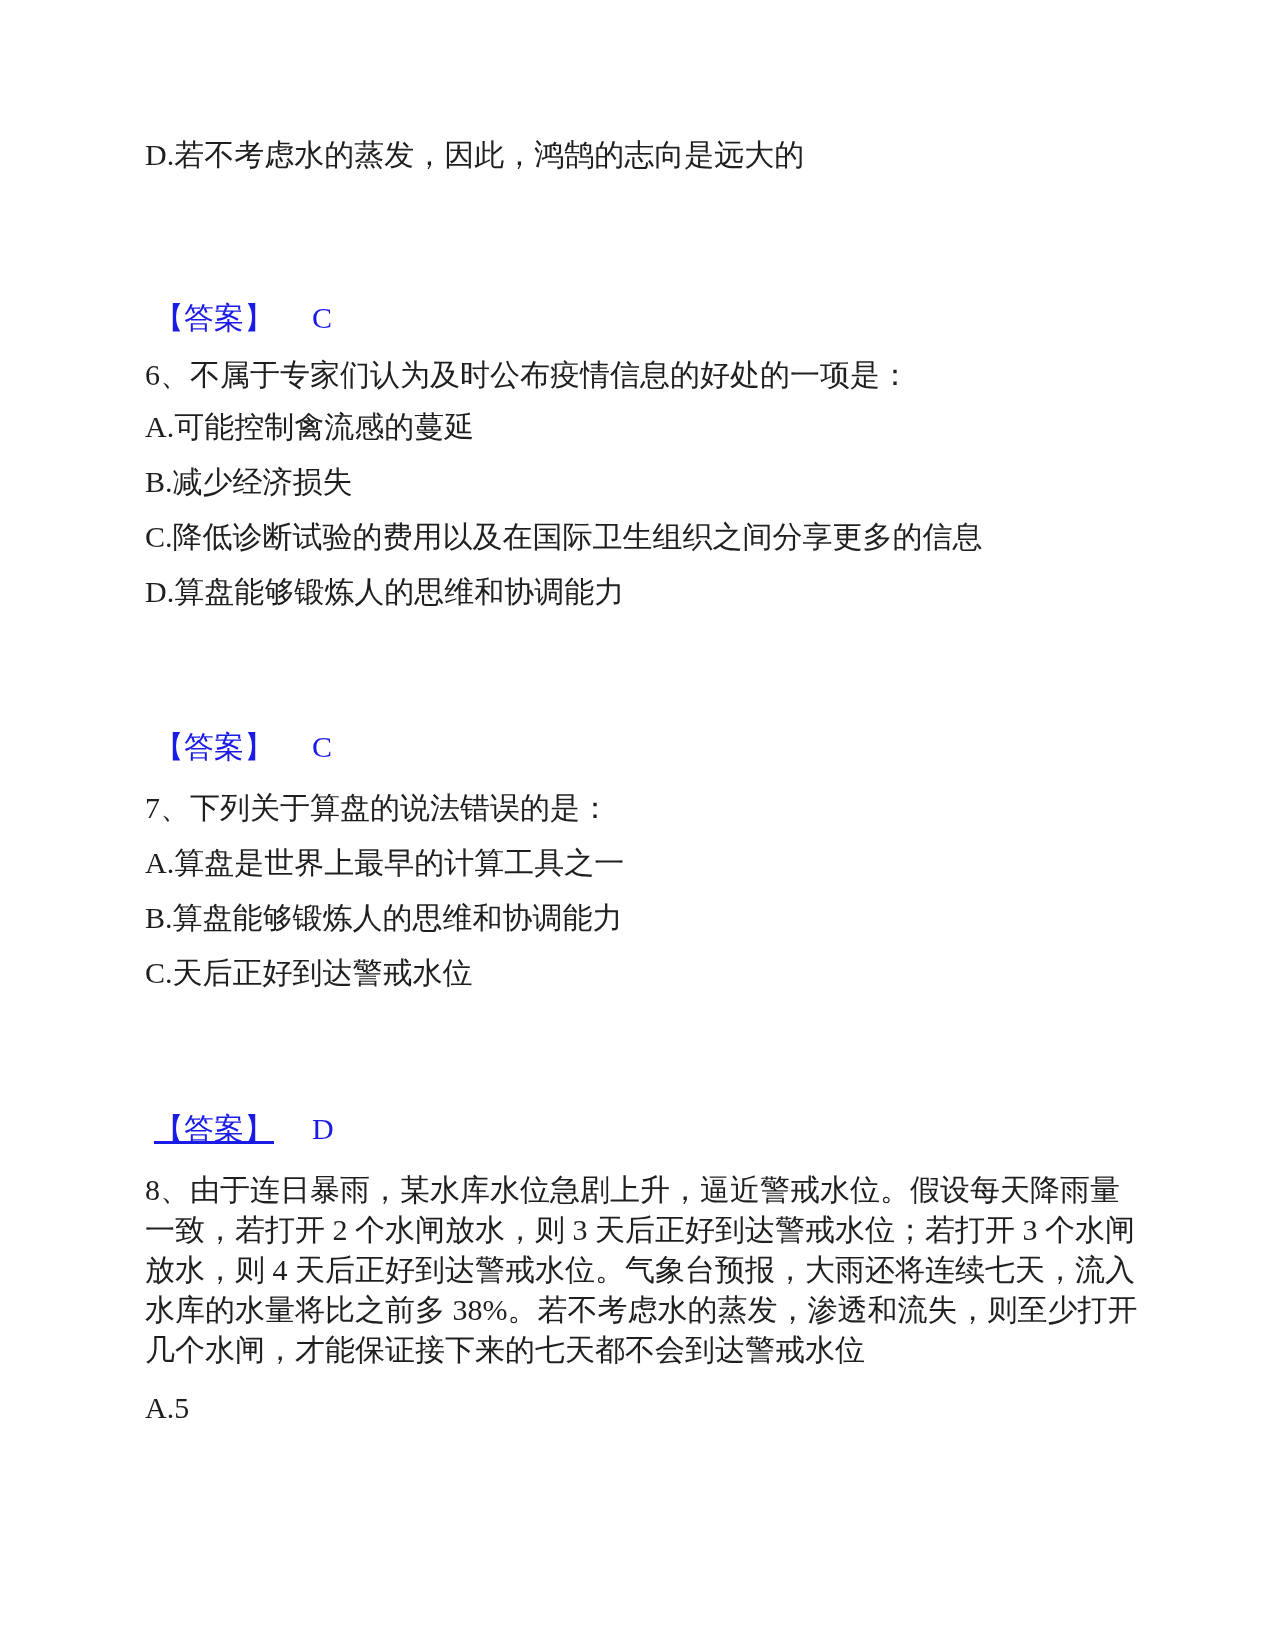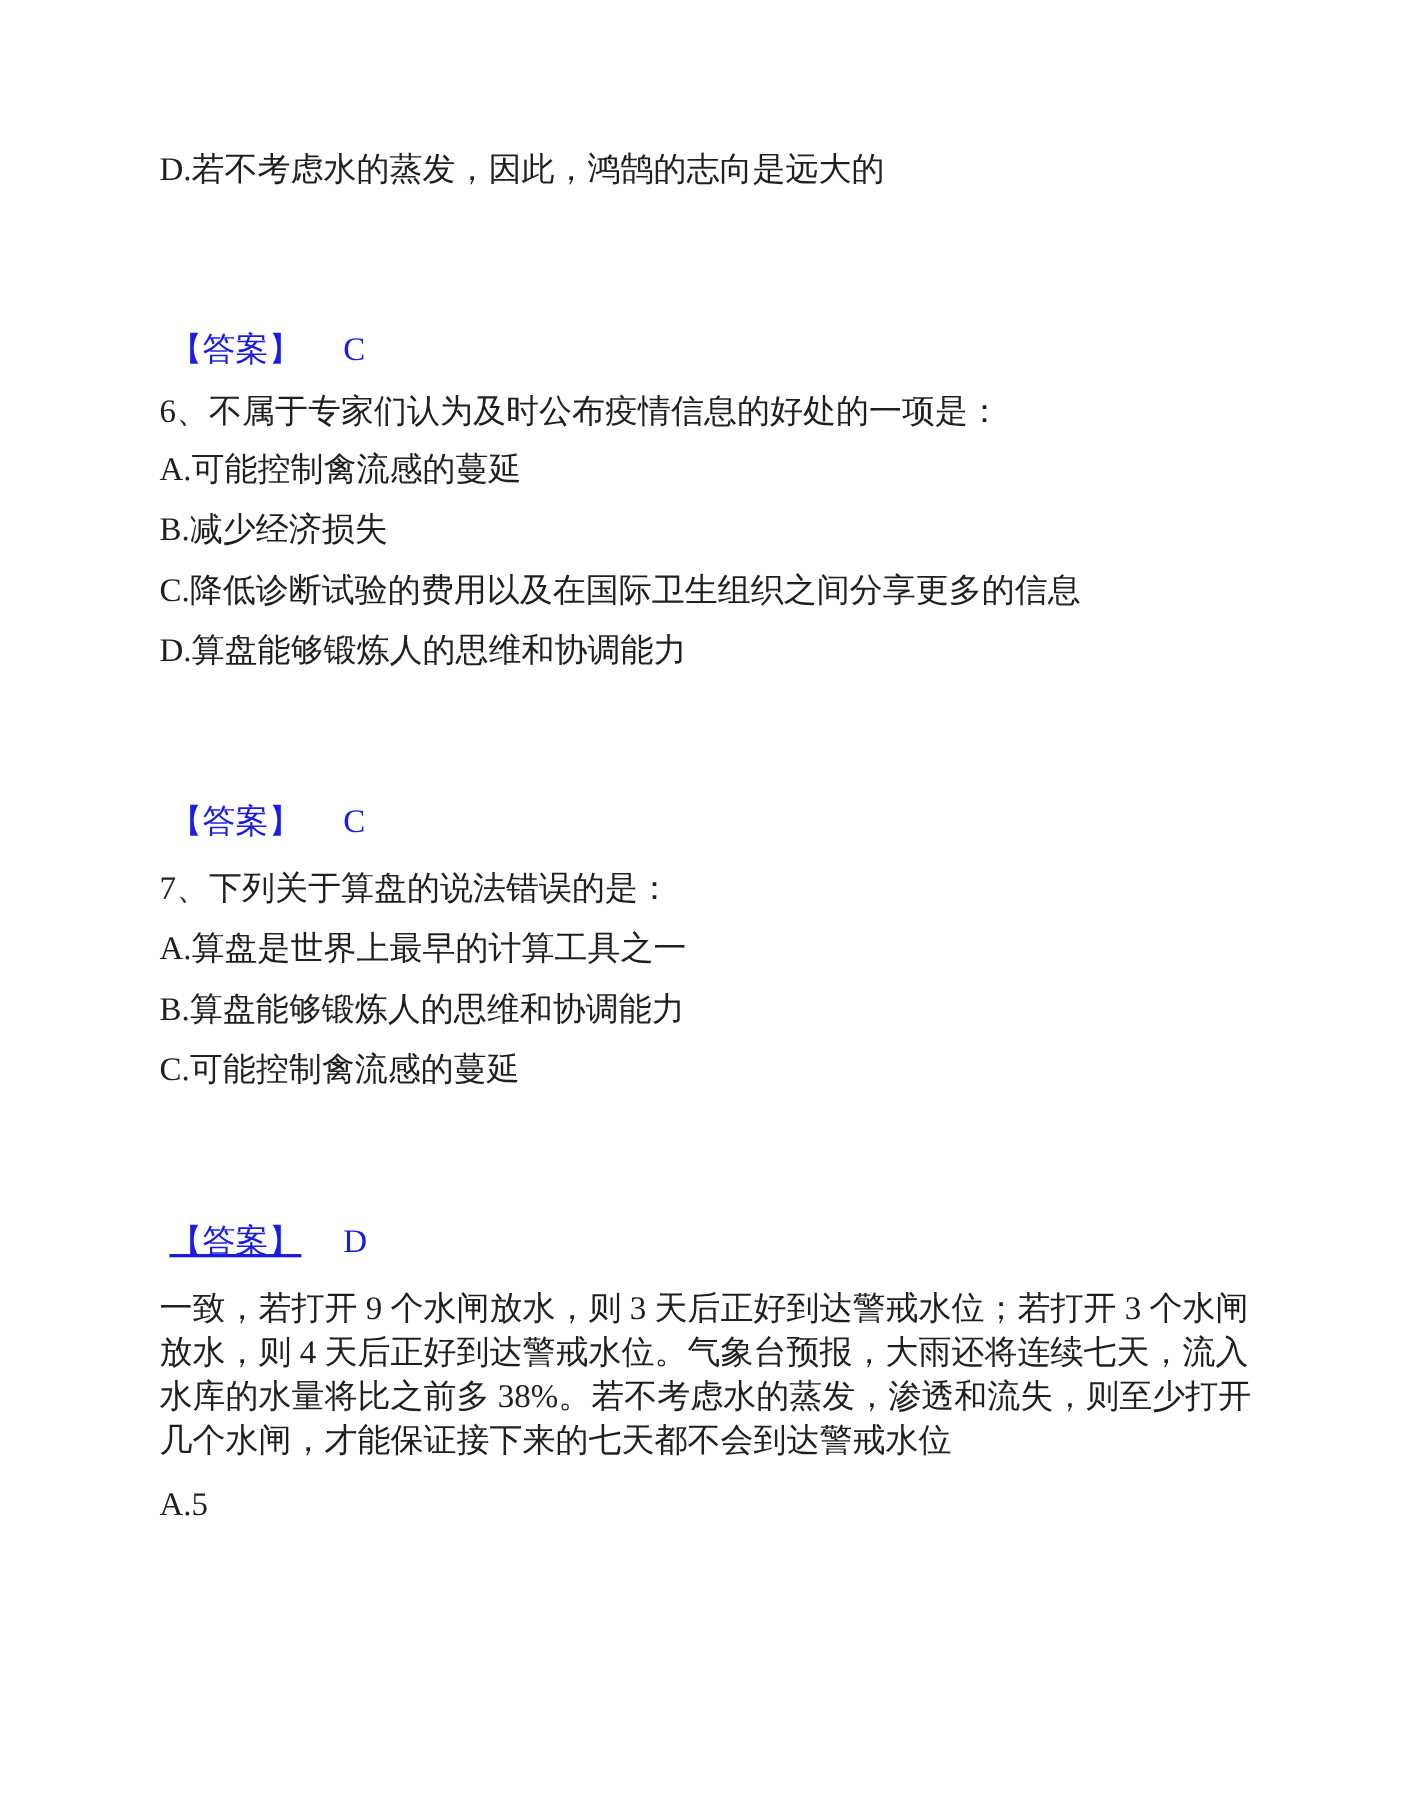--- a/index.html
+++ b/index.html
@@ -70,28 +70,29 @@
   <div class="line mt-opt">C.降低诊断试验的费用以及在国际卫生组织之间分享更多的信息</div>
   <div class="line mt-opt">D.算盘能够锻炼人的思维和协调能力</div>
 
   <div class="line answer-line mt-ans2">
     <span>【答案】</span><span class="answer-letter">C</span>
   </div>
 
   <div class="line mt-q7">7、下列关于算盘的说法错误的是：</div>
   <div class="line mt-opt7">A.算盘是世界上最早的计算工具之一</div>
   <div class="line mt-opt7">B.算盘能够锻炼人的思维和协调能力</div>
-  <div class="line mt-opt7">C.可能控制禽流感的蔓延</div>
+  <div class="line mt-opt7">C.天后正好到达警戒水位</div>
 
   <div class="line answer-line mt-ans3">
     <span>【答案】</span><span class="answer-letter">D</span>
   </div>
 
   <div class="mt-q8">
-    <div class="pline">一致，若打开 9 个水闸放水，则 3 天后正好到达警戒水位；若打开 3 个水闸</div>
+    <div class="pline">8、由于连日暴雨，某水库水位急剧上升，逼近警戒水位。假设每天降雨量</div>
+    <div class="pline">一致，若打开 2 个水闸放水，则 3 天后正好到达警戒水位；若打开 3 个水闸</div>
     <div class="pline">放水，则 4 天后正好到达警戒水位。气象台预报，大雨还将连续七天，流入</div>
     <div class="pline">水库的水量将比之前多 38%。若不考虑水的蒸发，渗透和流失，则至少打开</div>
     <div class="pline">几个水闸，才能保证接下来的七天都不会到达警戒水位</div>
   </div>
 
   <div class="line mt-a8">A.5</div>
 
 </div>
 
 </body></html>

